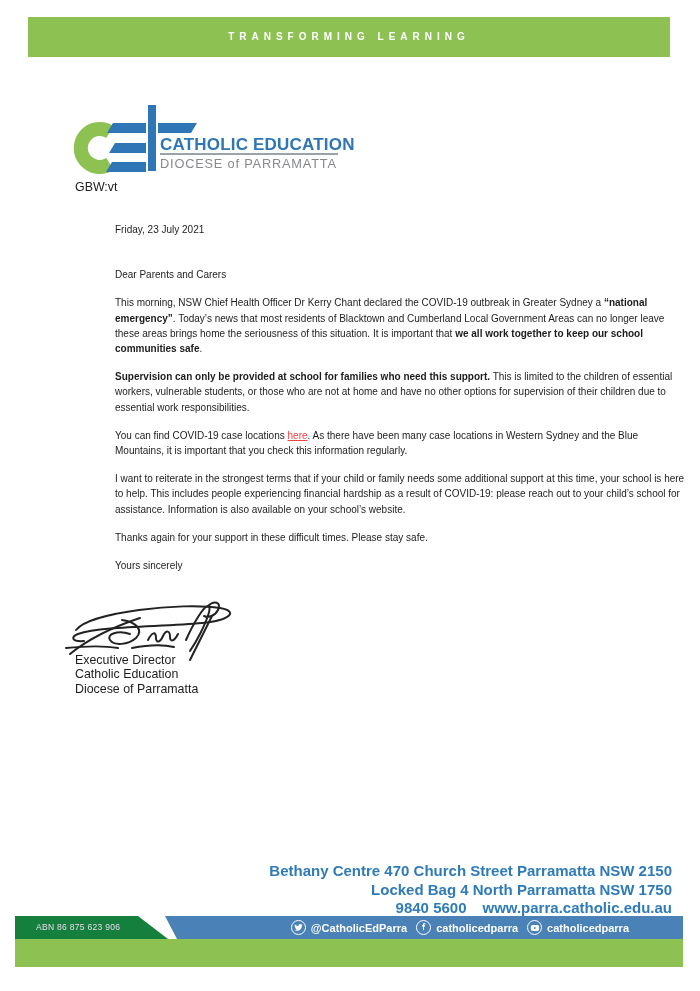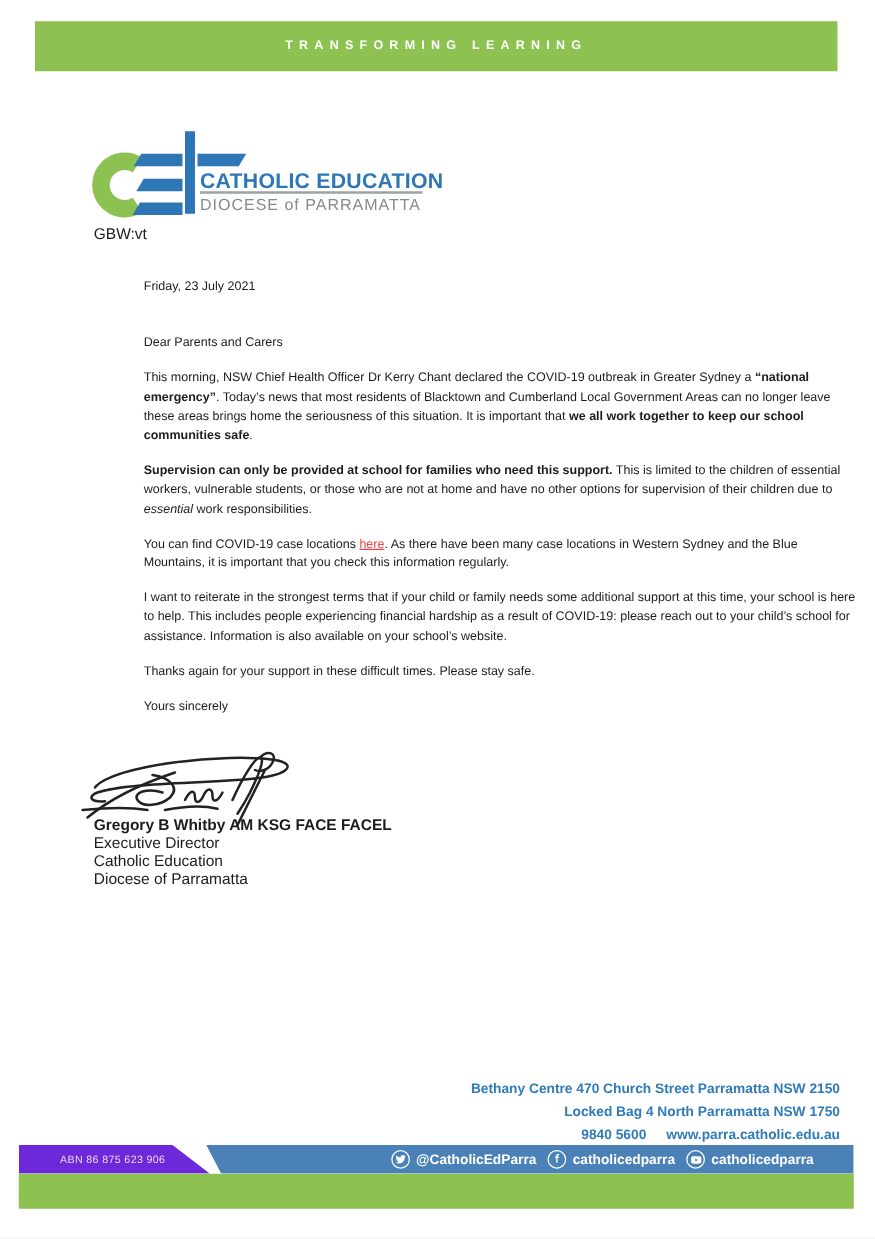--- a/index.html
+++ b/index.html
@@ -26,42 +26,42 @@
     position:absolute; left:160px; top:156px; width:190px;
     color:#87898c; font-size:12.8px; letter-spacing:.8px; white-space:nowrap;
   }
   .ref { position:absolute; left:75px; top:180px; font-size:12.4px; }
   
   .letter { position:absolute; left:75px; top:222px; width:570px; font-size:10px; line-height:15.2px;margin-left:40px; }
   .letter .date { margin-bottom:30px; }
   .letter .salutation { margin-bottom:13px; }
   .letter p { margin-bottom:13px; }
   .run-bold { font-weight:bold; }
-  .run-italic { font-style:italic; }
+  .run-italic { }
   a.run-link { color:#ef4444; text-decoration:underline; }
   .closing { margin-top:1px; }
   .signature { position:absolute; left:62px; top:596px; }
   .signature path { stroke:#222; stroke-width:2; fill:none; stroke-linecap:round; }
   .sig-block { position:absolute; left:75px; top:653px; font-size:12.4px; line-height:14.4px; }
   .sig-name { font-weight:bold; }
   
   .address {
     position:absolute; right:28px; top:862px; text-align:right;
-    color:#2f7bb8; font-size:11px; font-weight:bold; line-height:18.5px;
+    color:#2f7bb8; font-size:15px; font-weight:bold; line-height:18.5px;
   }
   .address .phone { margin-right:16px; }
   .abn-band {
     position:absolute; left:15px; top:916px; width:153px; height:23px;
-    background:#6d28d9; clip-path:polygon(0 0, 123px 0, 153px 100%, 0 100%);
-    color:#e8d7ec; font-size:8.5px; line-height:23px; padding-left:33px; letter-spacing:.3px;
+    background:#15803d; clip-path:polygon(0 0, 123px 0, 153px 100%, 0 100%);
+    color:#e8d7ec; font-size:8.5px; line-height:23px; padding-left:21px; letter-spacing:.3px;
   }
   .social-bar {
     position:absolute; left:160px; top:916px; width:523px; height:23px;
     background:#4a81b6; clip-path:polygon(5px 0, 100% 0, 100% 100%, 17px 100%);
-    display:flex; align-items:center; justify-content:flex-end; gap:9px; padding-right:32px;
+    display:flex; align-items:center; justify-content:flex-end; gap:9px; padding-right:54px;
     color:#fff; font-size:11px; font-weight:bold;
   }
   .social-item { display:flex; align-items:center; gap:5px; cursor:pointer; }
   .icon-circle {
     width:15px; height:15px; border:1.2px solid #fff; border-radius:50%;
     display:flex; align-items:center; justify-content:center; flex:0 0 auto;
   }
   .icon-circle svg { display:block; }
   .green-base { position:absolute; left:15px; top:939px; width:668px; height:28px; background:#8dc152; }
 </style>
@@ -105,21 +105,20 @@
     <path d="M4,52 C24,50 44,50 56,52"></path>
     <path d="M60,24 C74,26 82,34 74,42 C66,49 52,50 48,44 C44,38 56,34 68,38"></path>
     <path d="M86,44 C90,36 94,35 94,42 C94,47 98,47 101,40 C104,34 108,34 108,41 C108,46 112,46 116,38"></path>
     <path d="M124,44 C132,26 142,10 146,10 C150,10 146,22 138,38 C134,46 130,52 128,55"></path>
     <path d="M146,10 C152,4 160,6 156,14 C153,20 146,22 142,20"></path>
     <path d="M150,20 L128,64"></path>
     <path d="M70,52 C90,48 104,49 112,51"></path>
   </svg>
 
   <div class="sig-block">
-    <div class="sig-name">Gregory B Whitby AM KSG FACE FACEL</div>
     <div>Executive Director</div>
     <div>Catholic Education</div>
     <div>Diocese of Parramatta</div>
   </div>
 
   <div class="address">
     <div>Bethany Centre 470 Church Street Parramatta NSW 2150</div>
     <div>Locked Bag 4 North Parramatta NSW 1750</div>
     <div>
       <span class="phone">9840 5600</span><span>www.parra.catholic.edu.au</span>

